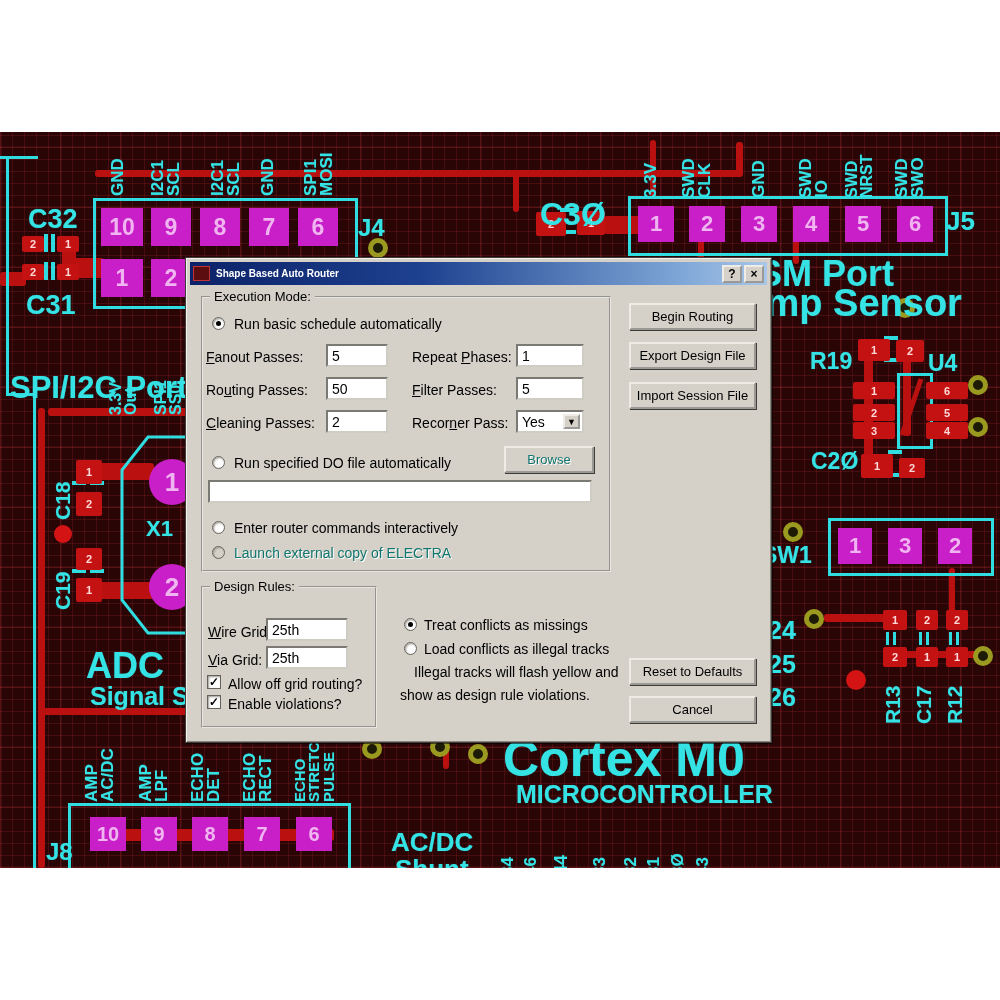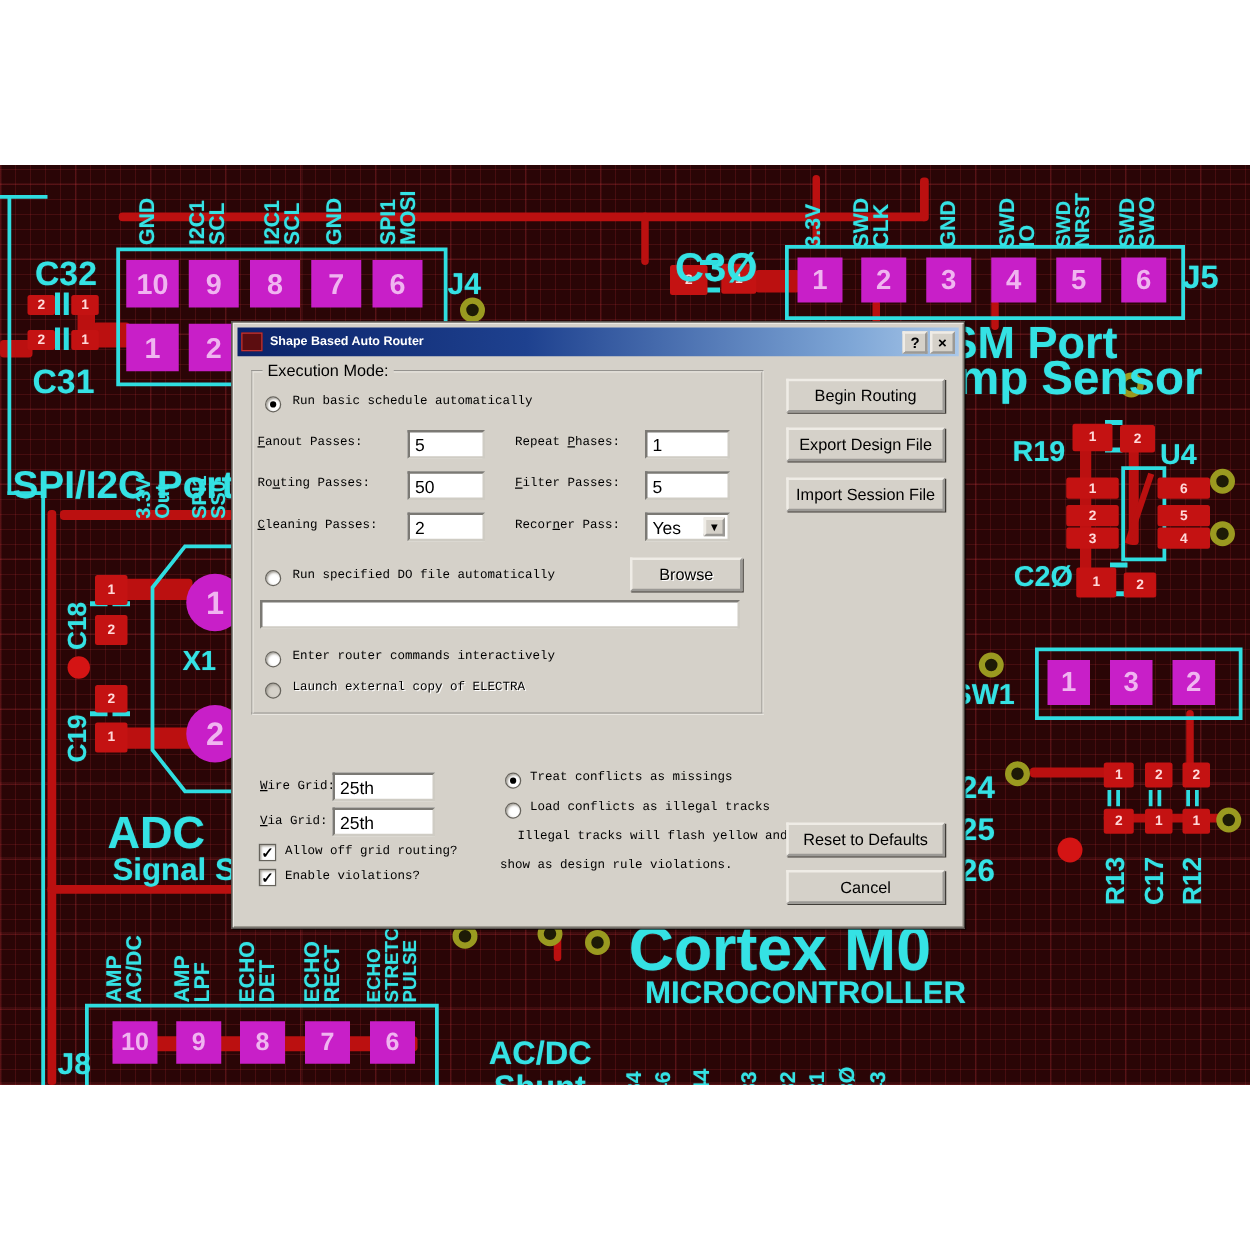--- a/index.html
+++ b/index.html
@@ -43,22 +43,22 @@
   .grp{position:absolute;border:2px groove #e9e6e0;}
   .glabel{position:absolute;top:-9px;left:7px;background:#d5d1c9;padding:0 4px;font-size:13px;white-space:nowrap;}
   .radio{position:absolute;width:13px;height:13px;border-radius:50%;background:#fff;
          border:1px solid #66635c;box-shadow:inset 1px 1px 2px #a09c93;box-sizing:border-box;}
   .radio.sel::after{content:"";position:absolute;left:3px;top:3px;width:5px;height:5px;
          border-radius:50%;background:#000;}
   .radio.dis{background:#d5d1c9;}
   .check{position:absolute;width:14px;height:14px;background:#fff;border:1px solid #66635c;
          box-shadow:inset 1px 1px 2px #a09c93;font-size:12px;font-weight:700;line-height:1;
          display:flex;align-items:center;justify-content:center;box-sizing:border-box;}
-  .flabel{position:absolute;font-size:10px;white-space:nowrap;font-family:Liberation Mono, monospace;}
-  .dis-t{color:#000000;text-shadow:1px 1px 0 #fff;}
+  .flabel{position:absolute;font-size:14px;white-space:nowrap;}
+  .dis-t{color:#0f766e;text-shadow:1px 1px 0 #fff;}
   .inp{position:absolute;background:#fff;border:2px inset #cfccc4;font-size:14px;
        padding:2px 4px;box-sizing:border-box;white-space:nowrap;overflow:hidden;}
   .btn{position:absolute;background:#d5d1c9;border:2px outset #efece6;font-size:13px;
        display:flex;align-items:center;justify-content:center;box-sizing:border-box;
        box-shadow:1px 1px 0 #403d38;white-space:nowrap;}
   .cmb-btn{position:absolute;right:2px;top:2px;bottom:2px;width:17px;background:#d5d1c9;
        border:2px outset #efece6;font-size:9px;display:flex;align-items:center;
        justify-content:center;box-sizing:border-box;color:#000;}
   u{text-decoration:underline;}
 </style>
@@ -290,20 +290,23 @@
     <div class="flabel" style="left:48px;top:197px;">Run specified DO file automatically</div>
     <div class="btn dis-t" style="left:318px;top:188px;width:90px;height:27px;">Browse</div>
 
     <div class="inp" style="left:22px;top:222px;width:384px;height:23px;"></div>
 
     <div class="radio" style="left:26px;top:263px;"></div>
     <div class="flabel" style="left:48px;top:262px;">Enter router commands interactively</div>
     <div class="radio dis" style="left:26px;top:288px;"></div>
     <div class="flabel dis-t" style="left:48px;top:287px;">Launch external copy of ELECTRA</div>
 
+    <div class="grp" style="left:15px;top:328px;width:172px;height:138px;">
+      <div class="glabel">Design Rules:</div>
+    </div>
     <div class="flabel" style="left:22px;top:366px;"><u>W</u>ire Grid:</div>
     <div class="inp" style="left:80px;top:360px;width:82px;height:23px;">25th</div>
     <div class="flabel" style="left:22px;top:394px;"><u>V</u>ia Grid:</div>
     <div class="inp" style="left:80px;top:388px;width:82px;height:23px;">25th</div>
     <div class="check sel" style="left:21px;top:417px;">✓</div>
     <div class="flabel" style="left:42px;top:418px;">Allow off grid routing?</div>
     <div class="check sel" style="left:21px;top:437px;">✓</div>
     <div class="flabel" style="left:42px;top:438px;">Enable violations?</div>
 
     <div class="radio sel" style="left:218px;top:360px;"></div>

